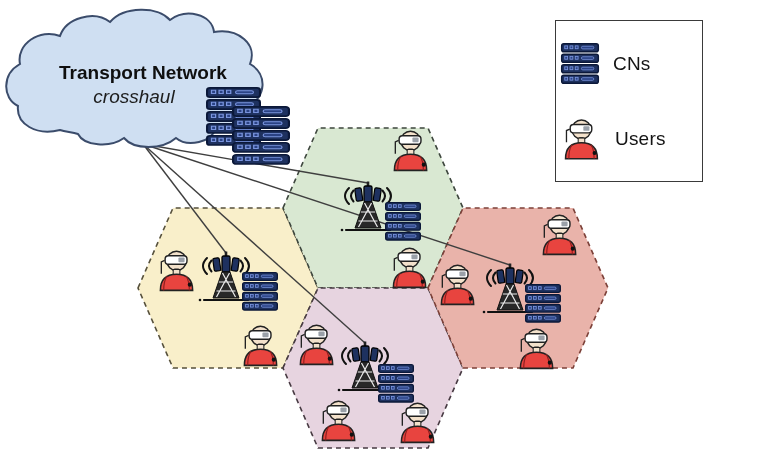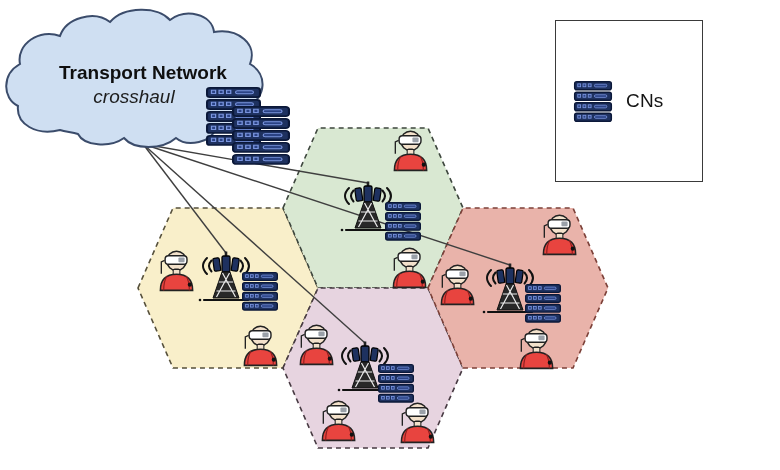--- a/index.html
+++ b/index.html
@@ -19,21 +19,21 @@
     position:relative;width:780px;height:470px;background:#ffffff;
     font-family:"Liberation Sans",sans-serif;overflow:hidden;
   }
   .stage svg.main{position:absolute;left:0;top:0;}
   .cloud-title{font-family:"Liberation Sans",sans-serif;font-weight:bold;font-size:19px;fill:#0f0f0f;}
   .cloud-subtitle{font-family:"Liberation Sans",sans-serif;font-style:italic;font-size:19px;fill:#1d1d1d;}
   .legend{
     position:absolute;left:555px;top:20px;width:148px;height:162px;
     box-sizing:border-box;border:1.5px solid #3a3a3a;background:#ffffff;
     display:flex;flex-direction:column;justify-content:space-around;
-    padding:5px 17px;
+    padding:5px 4px;
   }
   .legend-row{display:flex;align-items:center;gap:13px;}
   .legend-row .licon{flex:0 0 auto;display:block;}
   .legend-row .llabel{font-size:19px;color:#141414;letter-spacing:.2px;}
 </style>
 </head>
 <body>
 
 <div class="stage">
 
@@ -154,15 +154,21 @@
       </g>
   </svg>
 
   <div class="legend">
     <div class="legend-row">
       <svg class="licon" width="40" height="45" viewBox="-1 -1 42 45">
           <use href="#sym-cn-stack"></use>
         </svg>
       <span class="llabel">CNs</span>
     </div>
+    <div class="legend-row">
+      <svg class="licon" width="42" height="45" viewBox="-1 -1 44 48">
+          <use href="#sym-user"></use>
+        </svg>
+      <span class="llabel">Users</span>
+    </div>
   </div>
 
 </div>
 
 </body></html>

